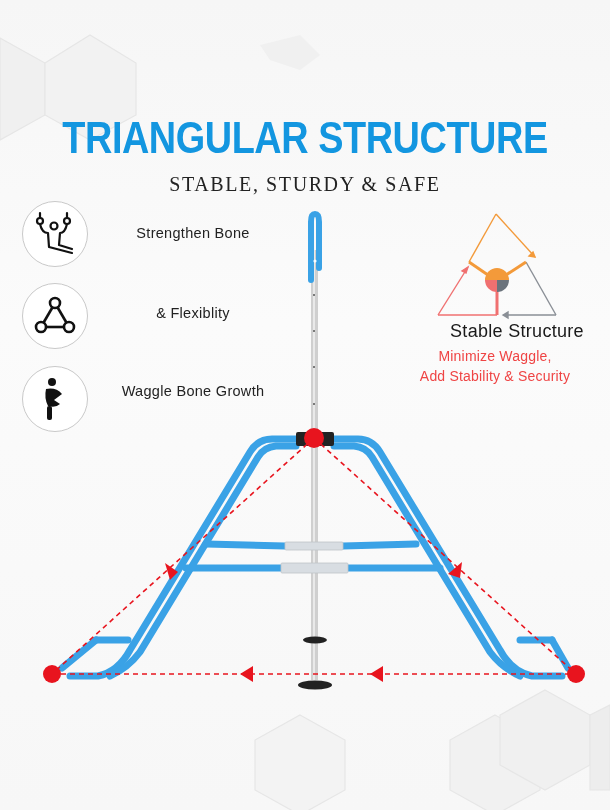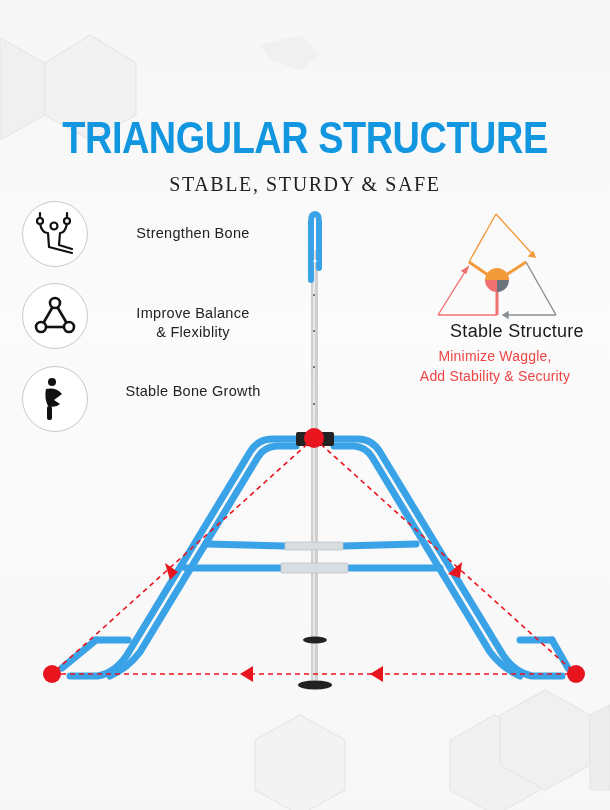--- a/index.html
+++ b/index.html
@@ -70,37 +70,36 @@
         <line x1="23" y1="10" x2="9" y2="34"></line>
         <line x1="23" y1="10" x2="37" y2="34"></line>
         <line x1="9" y1="34" x2="37" y2="34"></line>
         <circle cx="23" cy="10" r="5"></circle>
         <circle cx="9" cy="34" r="5"></circle>
         <circle cx="37" cy="34" r="5"></circle>
       </g>
     </svg>
   </div>
   <div class="label" style="top:21px;">
-    <div>Improve Balance</div>
     <div>&amp; Flexiblity</div>
   </div>
 </div>
 
 <div class="feat" style="top:366px;">
   <div class="circle">
     <svg width="46" height="46" viewBox="0 0 46 46">
       <g fill="#111">
         <circle cx="20" cy="6" r="4"></circle>
         <path d="M14 13 Q24 11 30 18 L22 24 L28 28 Q24 32 16 30 Q12 22 14 13 Z"></path>
         <rect x="15" y="30" width="5" height="14" rx="2"></rect>
       </g>
     </svg>
   </div>
   <div class="label" style="top:16px;">
-    <div>Stable Bone Growth</div>
+    <div>Waggle Bone Growth</div>
   </div>
 </div>
 
 <svg class="stable" width="200" height="115" viewBox="0 0 200 115">
   <g fill="none" stroke-width="1.4">
     <line x1="96" y1="9" x2="135" y2="52" stroke="#f39a3a"></line>
     <line x1="96" y1="9" x2="69" y2="57" stroke="#f39a3a"></line>
     <polygon points="135,52 129,51 133,47" fill="#f39a3a" stroke="#f39a3a"></polygon>
     <line x1="68" y1="62" x2="38" y2="110" stroke="#f07070"></line>
     <line x1="38" y1="110" x2="97" y2="110" stroke="#f07070"></line>

